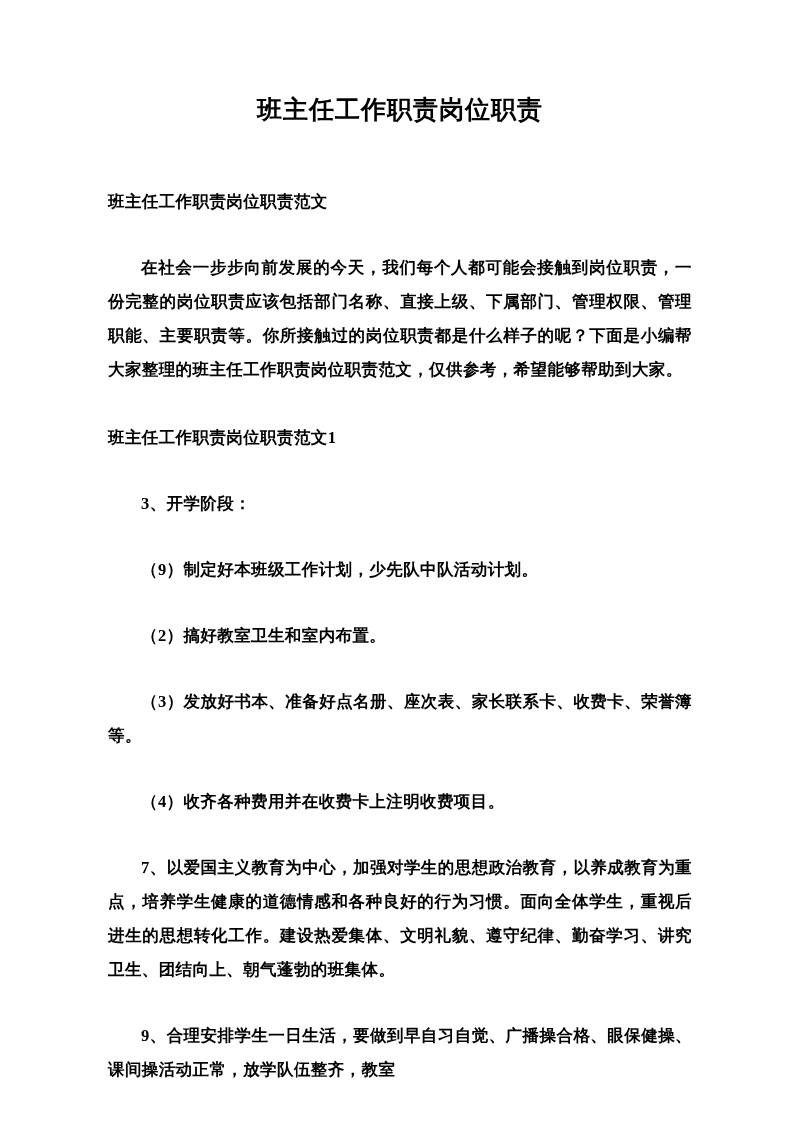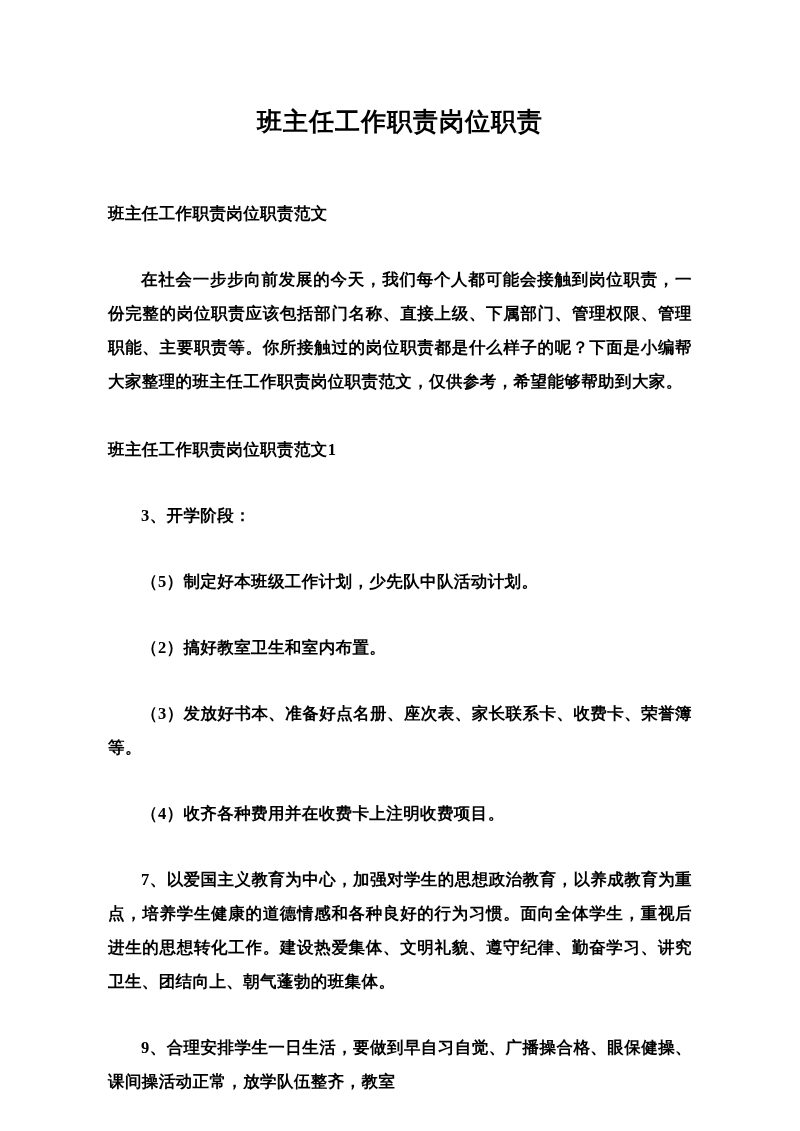--- a/index.html
+++ b/index.html
@@ -21,21 +21,21 @@
     box-sizing: border-box;
     padding: 92px 108px 40px 108px;
     background: #ffffff;
   }
   .doc-title {
     font-family: "DejaVu Sans", "Liberation Sans", sans-serif;
     font-size: 25px;
     font-weight: bold;
     text-align: center;
     letter-spacing: 1px;
-    margin: 12px 0 58px 0;
+    margin: 0 0 58px 0;
     line-height: 1.4;
   }
   .body-text {
     font-size: 16.5px;
     line-height: 2.06;
     letter-spacing: 0.4px;
     text-align: justify;
     text-justify: inter-ideograph;
   }
   .para {
@@ -54,20 +54,20 @@
 <body>
 
 <div class="page">
   <h1 class="doc-title">班主任工作职责岗位职责</h1>
   <div class="body-text">
     <p class="para">班主任工作职责岗位职责范文</p>
     <p class="para indent">在社会一步步向前发展的今天，我们每个人都可能会接触到岗位职责，一份完整的岗位职责应该包括部门名称、直接上级、下属部门、管理权限、管理职能、主要职责等。你所接触过的岗位职责都是什么样子的呢？下面是小编帮大家整理的班主任工作职责岗位职责范文，仅供参考，希望能够帮助到大家。</p>
     <div class="spacer-line"></div>
     <p class="para">班主任工作职责岗位职责范文1</p>
     <p class="para indent">3、开学阶段：</p>
-    <p class="para indent">（5）制定好本班级工作计划，少先队中队活动计划。</p>
+    <p class="para indent">（9）制定好本班级工作计划，少先队中队活动计划。</p>
     <p class="para indent">（2）搞好教室卫生和室内布置。</p>
     <p class="para indent">（3）发放好书本、准备好点名册、座次表、家长联系卡、收费卡、荣誉簿等。</p>
     <p class="para indent">（4）收齐各种费用并在收费卡上注明收费项目。</p>
     <p class="para indent">7、以爱国主义教育为中心，加强对学生的思想政治教育，以养成教育为重点，培养学生健康的道德情感和各种良好的行为习惯。面向全体学生，重视后进生的思想转化工作。建设热爱集体、文明礼貌、遵守纪律、勤奋学习、讲究卫生、团结向上、朝气蓬勃的班集体。</p>
     <p class="para indent">9、合理安排学生一日生活，要做到早自习自觉、广播操合格、眼保健操、课间操活动正常，放学队伍整齐，教室</p>
   </div>
 </div>
 
 </body></html>

